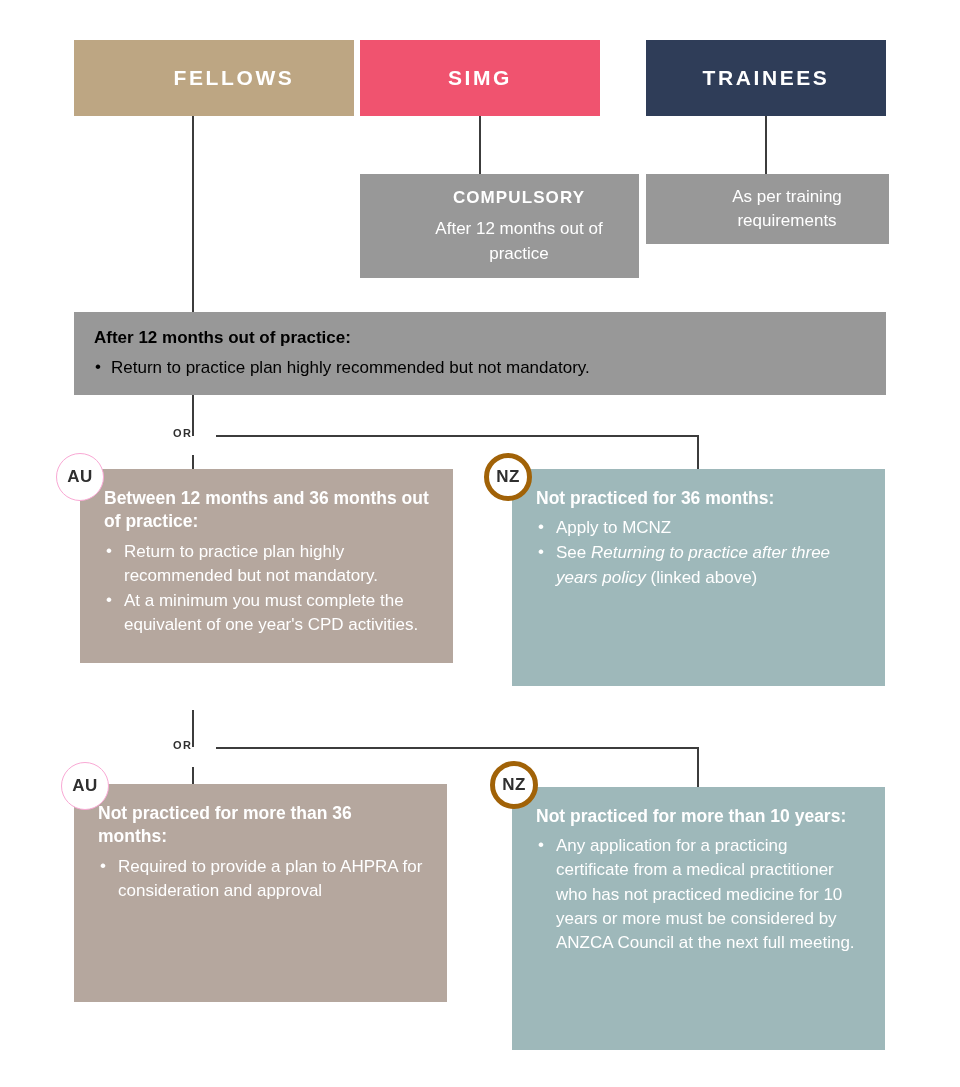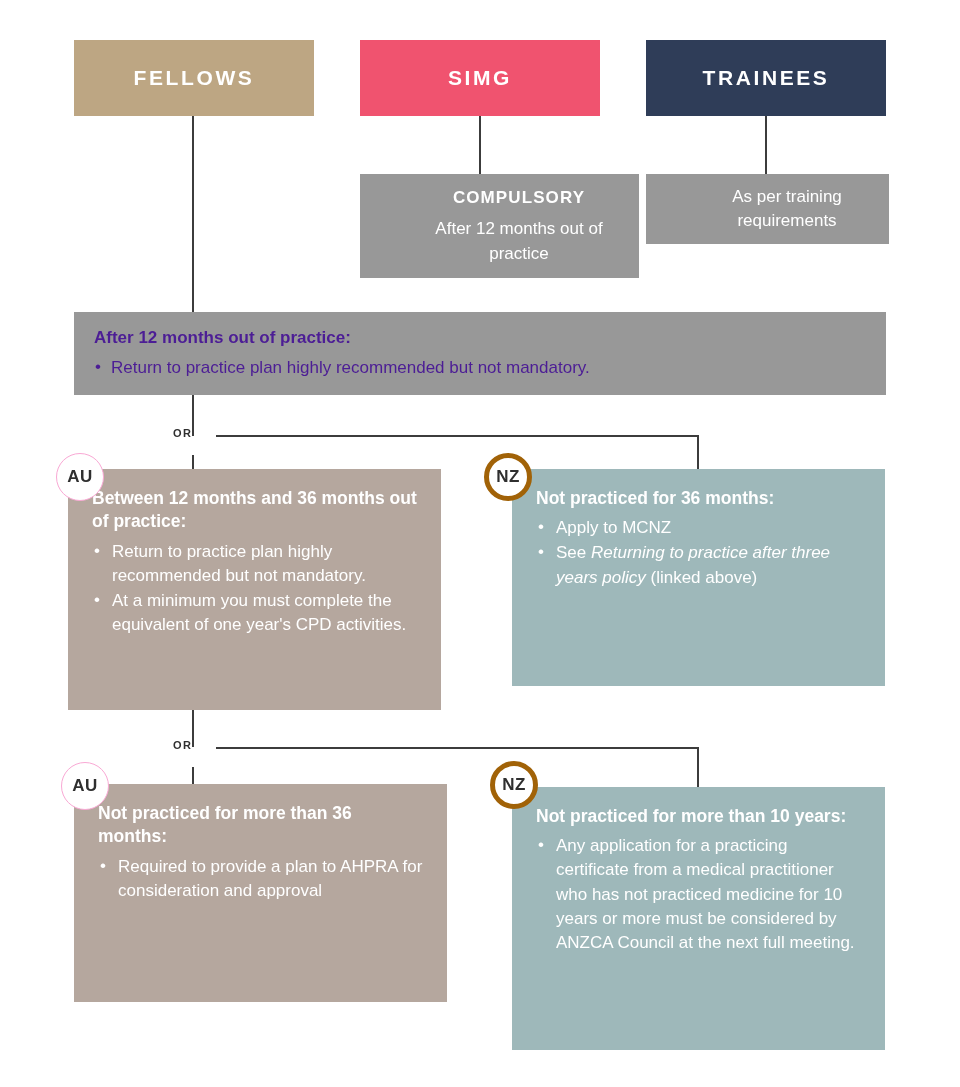--- a/index.html
+++ b/index.html
@@ -65,21 +65,21 @@
     font-weight: bold;
     letter-spacing: 1.1px;
     font-size: 17px;
     margin-bottom: 7px;
   }
 
   
   .wide-bar {
     position: absolute;
     background: #989898;
-    color: #4c1d95;
+    color: #000000;
     padding: 16px 19px 16px 20px;
     box-sizing: border-box;
   }
   .wide-bar .bar-title {
     font-weight: bold;
     font-size: 17px;
     margin-bottom: 8px;
   }
   .bullet-list {
     list-style: none;
@@ -151,21 +151,21 @@
     box-sizing: border-box;
   }
   .badge.au { border: 1px solid #f9a8d4; }
   .badge.nz { border: 5px solid #a16207; }
 </style>
 </head>
 <body>
 
 <div id="canvas">
 
-  <div class="header-box fellows" style="left:74px; top:40px; width:240px; height:76px;">
+  <div class="header-box fellows" style="left:74px; top:40px; width:240px; height:76px;padding-left:40px;">
     <span>FELLOWS</span>
   </div>
 
   <div class="header-box simg" style="left:360px; top:40px; width:240px; height:76px;">
     <span>SIMG</span>
   </div>
 
   <div class="header-box trainees" style="left:646px; top:40px; width:240px; height:76px;">
     <span>TRAINEES</span>
   </div>
@@ -189,21 +189,21 @@
       <li>Return to practice plan highly recommended but not mandatory.</li>
     </ul>
   </div>
 
   <div class="vline" style="left:192px; top:395px; height:41px;"></div>
   <div class="or-label" style="left:173px; top:427px;">OR</div>
   <div class="hline" style="left:216px; top:435px; width:482px;"></div>
   <div class="vline" style="left:697px; top:435px; height:54px;"></div>
   <div class="vline" style="left:192px; top:455px; height:25px;"></div>
 
-  <div class="content-box taupe" style="left:68px; top:469px; width:373px; height:241px;">
+  <div class="content-box taupe" style="left:80px; top:469px; width:373px; height:194px;">
     <div class="cb-title">Between 12 months and 36 months out of practice:</div>
     <ul class="bullet-list">
       <li>Return to practice plan highly recommended but not mandatory.</li>
       <li>At a minimum you must complete the equivalent of one year's CPD activities.</li>
     </ul>
   </div>
   <div class="badge au" style="left:56px; top:453px;">
     <span>AU</span>
   </div>
 

